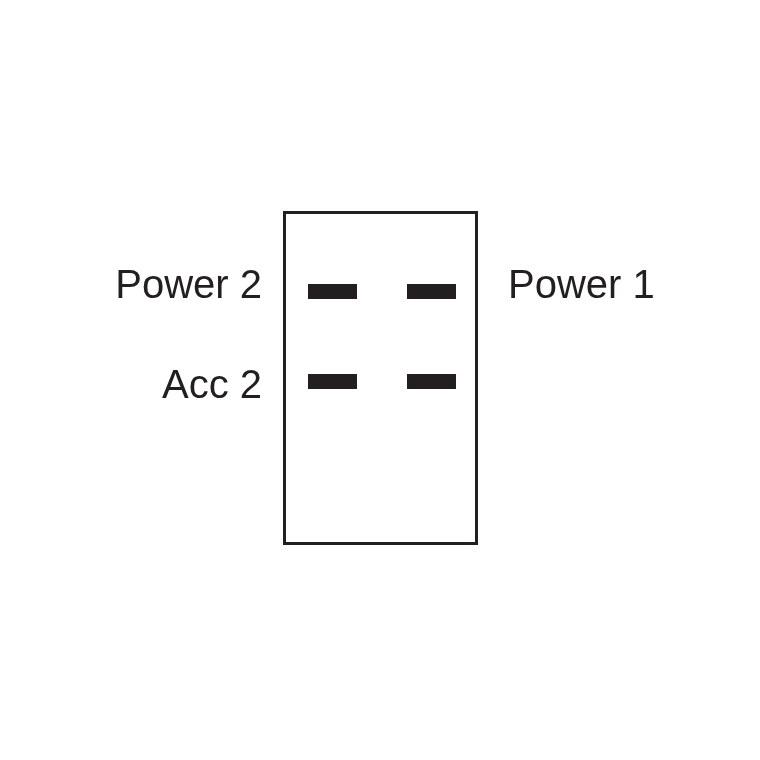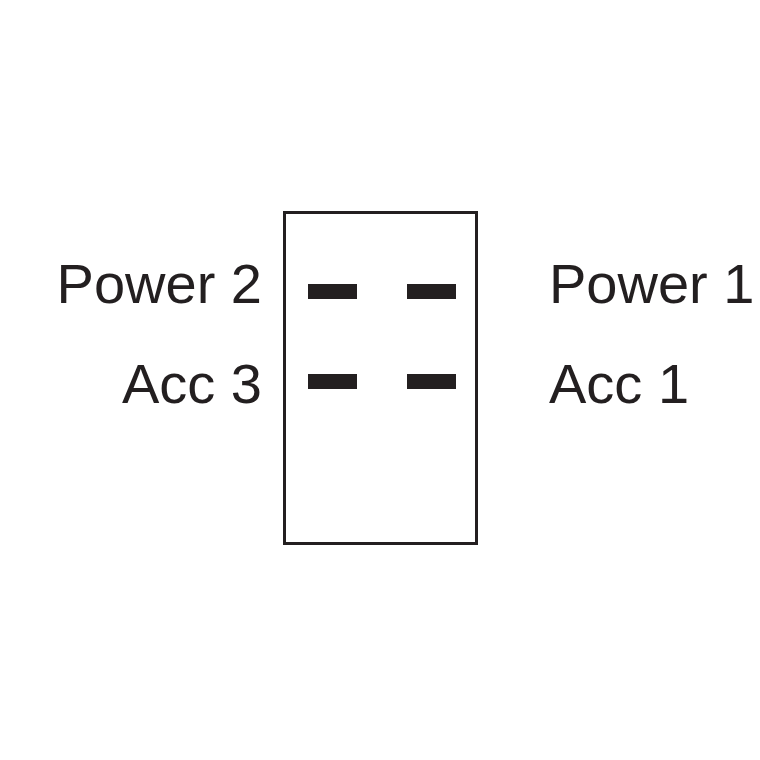--- a/index.html
+++ b/index.html
@@ -30,41 +30,39 @@
     width: 49px;
     height: 15px;
     background: #231f20;
   }
   .pin-top-left     { left: 308px; top: 284px; }
   .pin-top-right    { left: 407px; top: 284px; }
   .pin-bottom-left  { left: 308px; top: 374px; }
   .pin-bottom-right { left: 407px; top: 374px; }
   .terminal-label {
     position: absolute;
-    font-size: 56px;
+    font-size: 40px;
     line-height: 56px;
     color: #231f20;
     white-space: nowrap;
-    margin-left: 41px;
   }
   .label-left  { right: 498px; text-align: right; }
   .label-right { left: 508px; text-align: center; }
   .label-row-top    { top: 256px; }
   .label-row-bottom { top: 356px; }
 </style>
 </head>
 <body>
 
 <div class="canvas">
 
   <div class="switch-outline"></div>
 
   <div class="terminal-pin pin-top-left"></div>
   <div class="terminal-pin pin-top-right"></div>
   <div class="terminal-pin pin-bottom-left"></div>
   <div class="terminal-pin pin-bottom-right"></div>
 
   <div class="terminal-label label-left label-row-top">Power 2</div>
   <div class="terminal-label label-right label-row-top">Power 1</div>
-  <div class="terminal-label label-left label-row-bottom">Acc 3</div>
-  <div class="terminal-label label-right label-row-bottom">Acc 1</div>
+  <div class="terminal-label label-left label-row-bottom">Acc 2</div>
 
 </div>
 
 </body></html>

